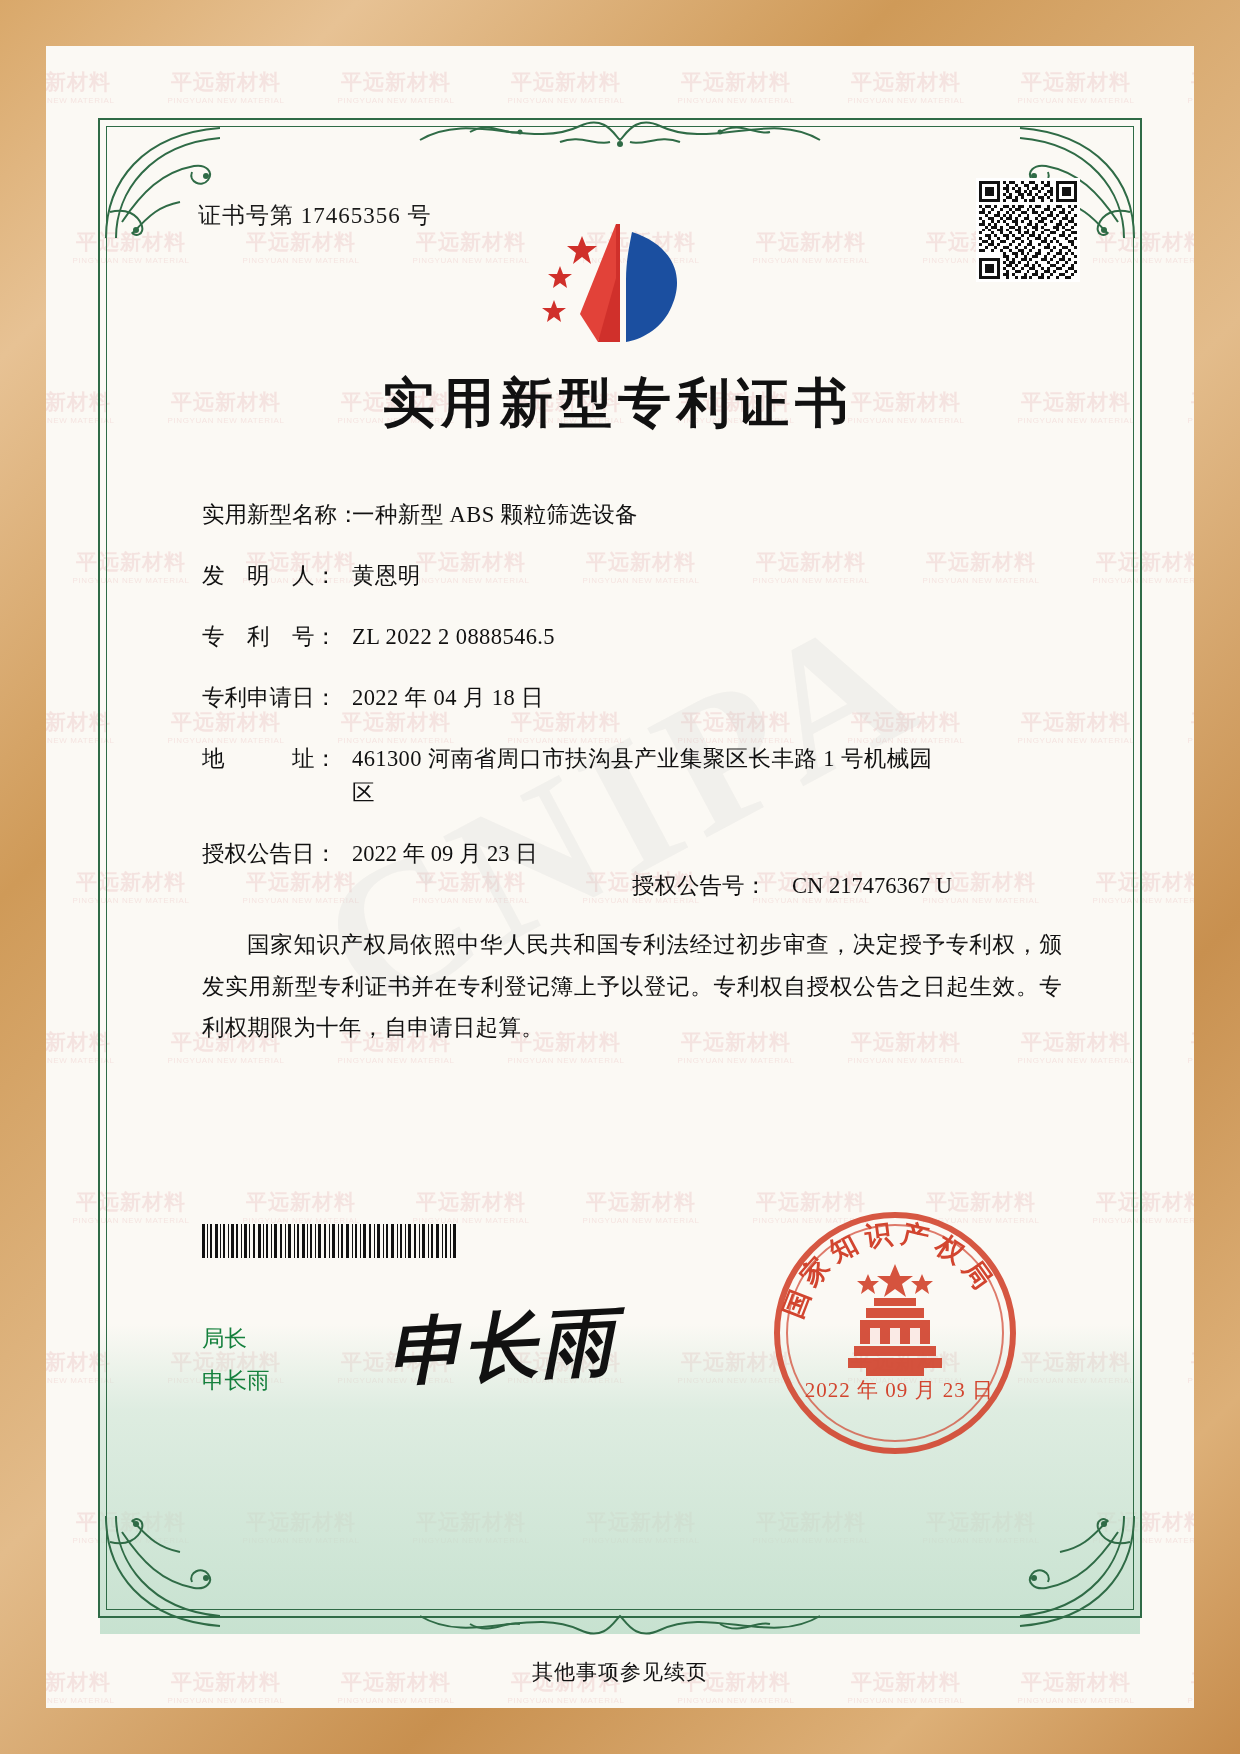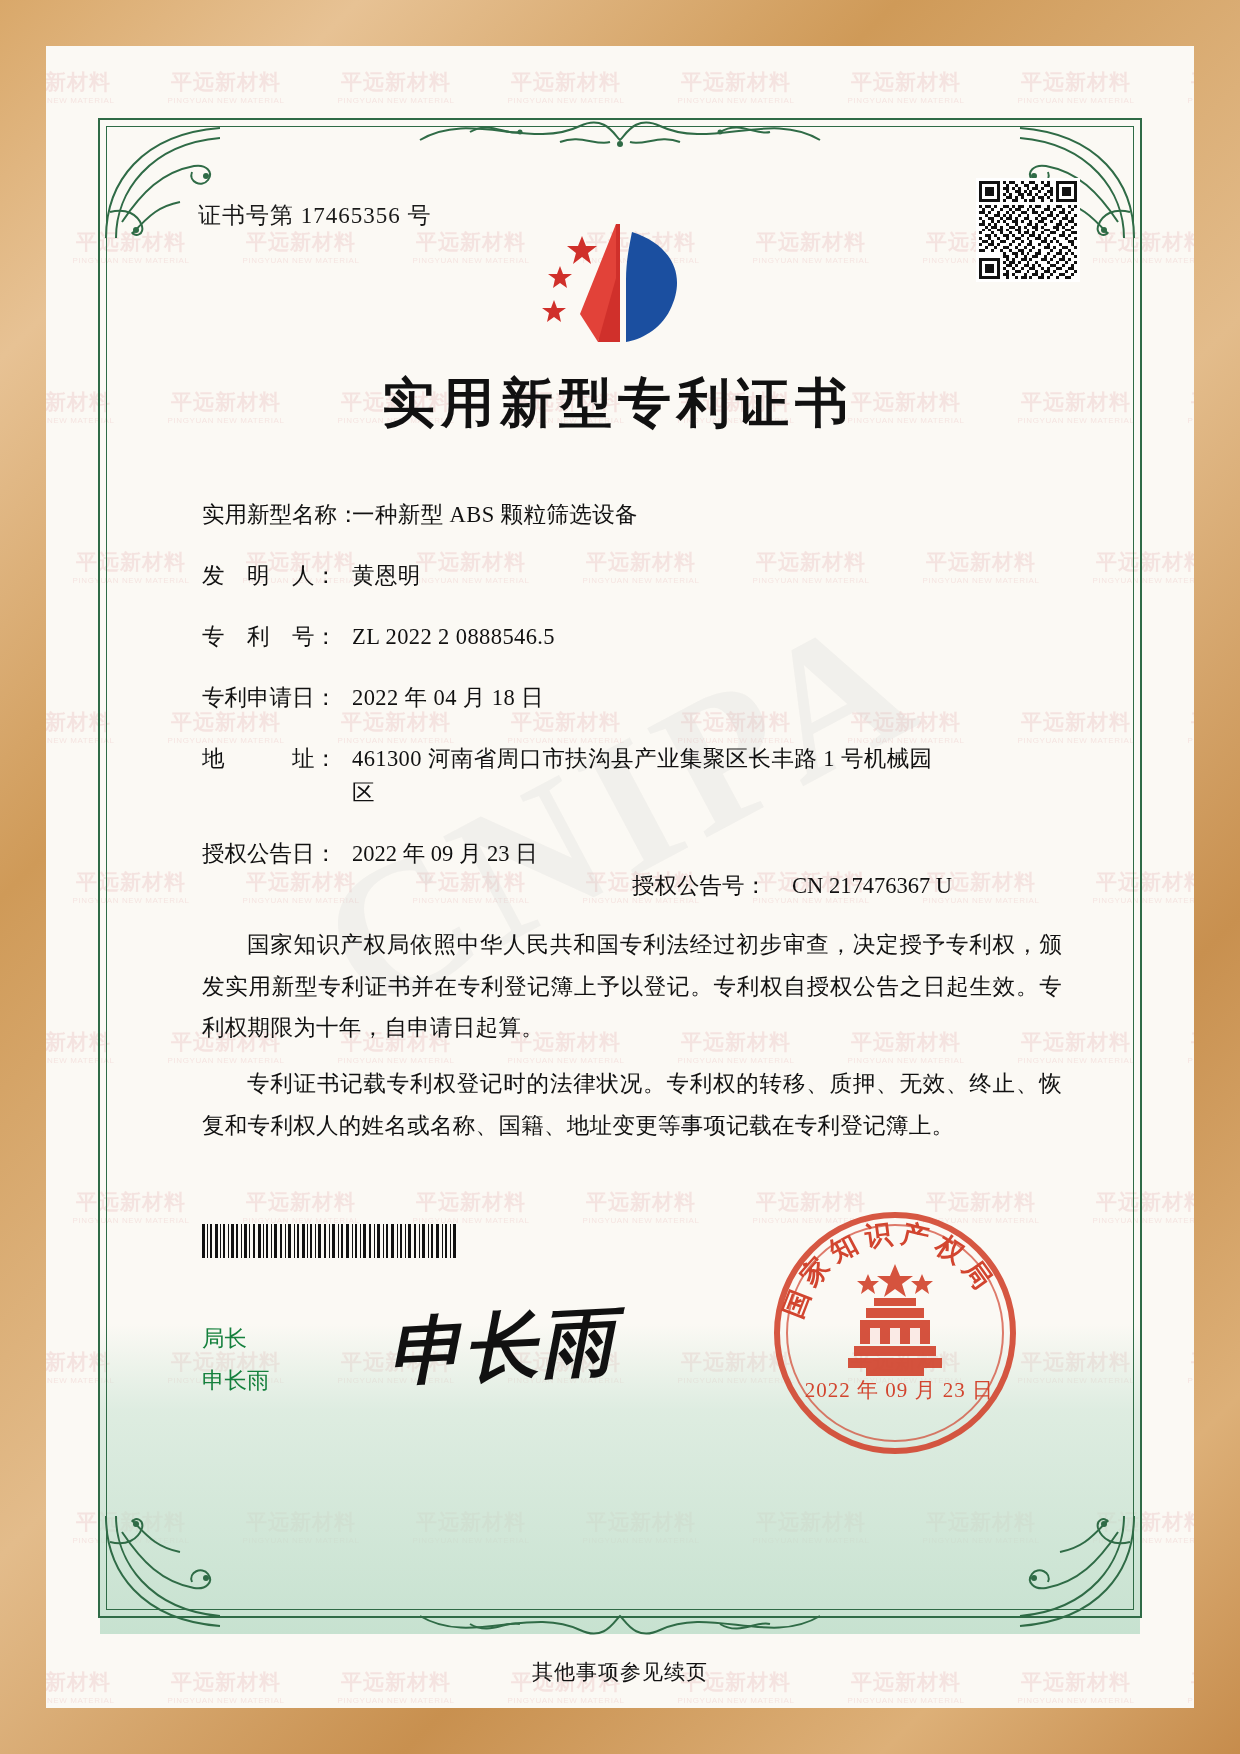--- a/index.html
+++ b/index.html
@@ -1066,21 +1066,20 @@
             <div class="field-label">授权公告日：</div>
             <div>2022 年 09 月 23 日</div>
           </div>
           <div class="pub-right">
             <div class="field-label">授权公告号：</div>
             <div>CN 217476367 U</div>
           </div>
         </div>
 
         <div class="para">国家知识产权局依照中华人民共和国专利法经过初步审查，决定授予专利权，颁发实用新型专利证书并在专利登记簿上予以登记。专利权自授权公告之日起生效。专利权期限为十年，自申请日起算。</div>
-        <div class="para">专利证书记载专利权登记时的法律状况。专利权的转移、质押、无效、终止、恢复和专利权人的姓名或名称、国籍、地址变更等事项记载在专利登记簿上。</div>
       </div>
 
       <div class="barcode">
         <svg width="300" height="34" viewBox="0 0 300 34" shape-rendering="crispEdges">
           <rect width="300" height="34" fill="none"></rect>
           <g fill="#111">
             <rect x="0" y="0" width="3" height="34"></rect>
               <rect x="5" y="0" width="1" height="34"></rect>
             <rect x="8" y="0" width="2" height="34"></rect>
               <rect x="13" y="0" width="3" height="34"></rect>

